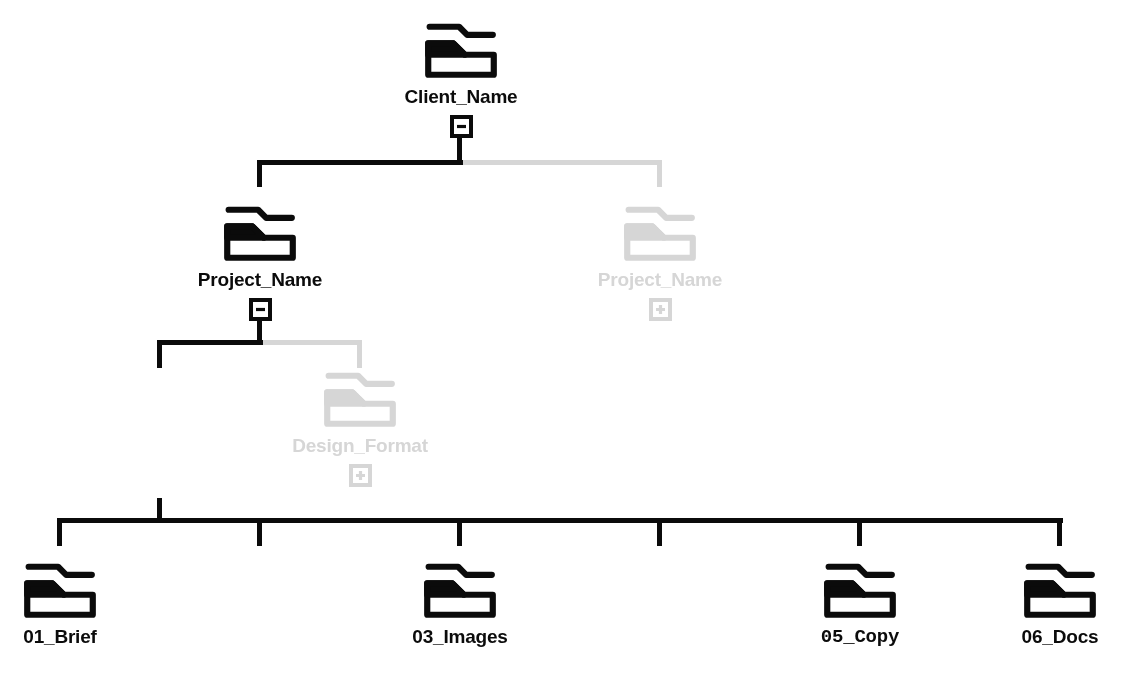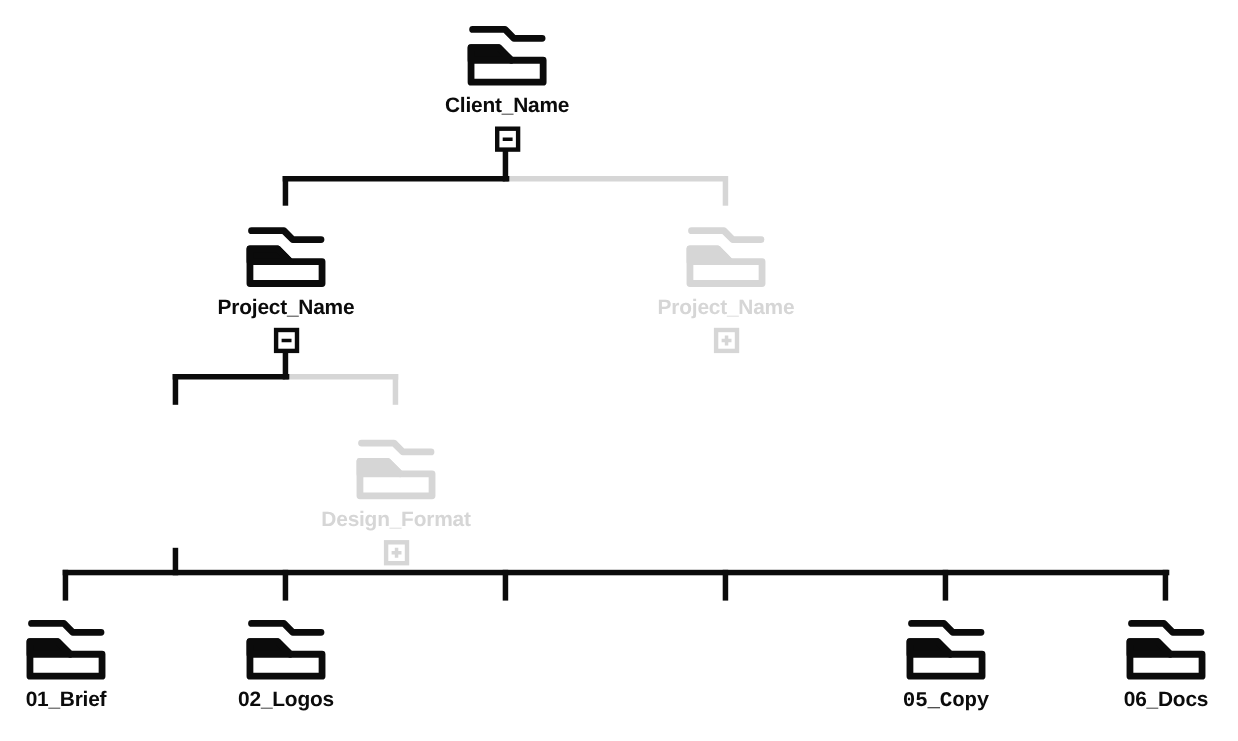--- a/index.html
+++ b/index.html
@@ -107,44 +107,44 @@
     <svg class="folder-svg" width="76" height="57" viewBox="0 0 80 60">
         <use href="#folder-shape"></use>
       </svg>
     <div class="label">Project_Name</div>
     <svg class="toggle" width="25" height="25" viewBox="0 0 25 25">
         <use href="#plus-box"></use>
       </svg>
   </div>
 
 
-  <div class="node inactive" style="left:280px;top:398px;">
+  <div class="node inactive" style="left:280px;top:371px;">
     <svg class="folder-svg" width="76" height="57" viewBox="0 0 80 60">
         <use href="#folder-shape"></use>
       </svg>
     <div class="label">Design_Format</div>
     <svg class="toggle" width="25" height="25" viewBox="0 0 25 25">
         <use href="#plus-box"></use>
       </svg>
   </div>
 
   <div class="node" style="left:-20px;top:562px;">
     <svg class="folder-svg" width="76" height="57" viewBox="0 0 80 60">
         <use href="#folder-shape"></use>
       </svg>
     <div class="label">01_Brief</div>
   </div>
 
-  <div class="node" style="left:180px;top:562px;">
+
+  <div class="node" style="left:380px;top:562px;">
     <svg class="folder-svg" width="76" height="57" viewBox="0 0 80 60">
         <use href="#folder-shape"></use>
       </svg>
-    <div class="label">02_Logos</div>
+    <div class="label">03_Images</div>
   </div>
-
 
 
   <div class="node" style="left:780px;top:562px;font-family:Liberation Mono, monospace;">
     <svg class="folder-svg" width="76" height="57" viewBox="0 0 80 60">
         <use href="#folder-shape"></use>
       </svg>
     <div class="label">05_Copy</div>
   </div>
 
   <div class="node" style="left:980px;top:562px;">

